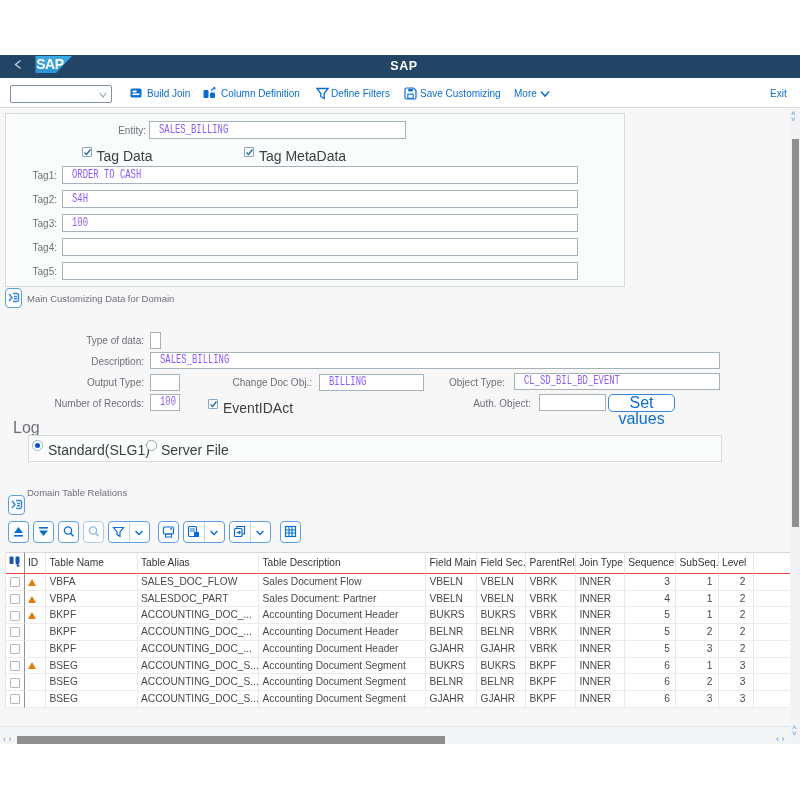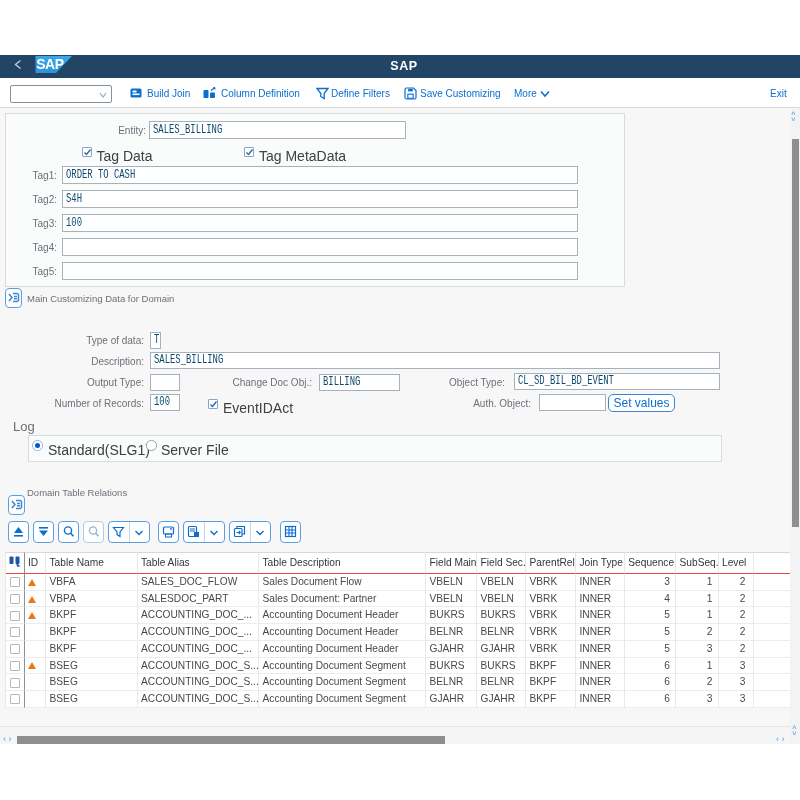--- a/index.html
+++ b/index.html
@@ -8,21 +8,21 @@
 .abs { position:absolute; }
 
 #hdr { position:absolute; left:0; top:0; width:800px; height:23px; background:#224465; }
 #hdr .title { position:absolute; left:4px; top:0; width:800px; height:23px; text-align:center; color:#fff; font-size:12.5px; font-weight:bold; line-height:23px; letter-spacing:0.6px; }
 
 #tb { position:absolute; left:0; top:23px; width:800px; height:30px; background:#ffffff; border-bottom:1px solid #d9d9d9; }
 .tbi { position:absolute; top:0; height:30px; line-height:31px; color:#0a6ed1; font-size:10px; font-weight:normal; white-space:nowrap; }
 #combo { position:absolute; left:10px; top:7px; width:102px; height:18px; background:#fff; border:1px solid #7f93a4; border-radius:2px; }
 #combo svg { position:absolute; right:3px; top:4px; }
 
-.in { position:absolute; background:#fff; border:1px solid #a5b1bb; height:18px; font-family:"Liberation Mono", monospace; font-size:12px; color:#0c4a6e; line-height:16px; padding-left:3px; white-space:pre; overflow:hidden; }
+.in { position:absolute; background:#fff; border:1px solid #a5b1bb; height:18px; font-family:"Liberation Mono", monospace; font-size:12px; color:#8b5cf6; line-height:16px; padding-left:9px; white-space:pre; overflow:hidden; }
 .in2 { height:17px; line-height:15px; }
 .in i { display:inline-block; font-style:normal; transform:scaleX(0.74); transform-origin:0 50%; white-space:pre; }
 .lb { position:absolute; color:#6b7078; font-size:10px; text-align:right; white-space:nowrap; }
 .lb2 { position:absolute; color:#3d4144; font-size:14px; white-space:nowrap; }
 .gb { position:absolute; border:1px solid #d8dce0; background:#fafbfb; }
 .cb { position:absolute; width:10px; height:10px; border:1px solid #84a9c8; border-radius:1px; background:#fff; }
 .cb svg { position:absolute; left:0; top:0; }
 .sechead { position:absolute; color:#6b7078; font-size:9.5px; }
 .secicon { position:absolute; width:17px; height:20px; border:1.5px solid #5d9fde; border-radius:4px; background:#fdfdfe; }
 
@@ -38,21 +38,21 @@
 #tbl col.w0{width:18.5px}#tbl col.w1{width:21.5px}#tbl col.w2{width:91.5px}#tbl col.w3{width:121.5px}#tbl col.w4{width:167px}#tbl col.w5{width:51px}#tbl col.w6{width:49px}#tbl col.w7{width:50px}#tbl col.w8{width:48.75px}#tbl col.w9{width:51.25px}#tbl col.w10{width:42.5px}#tbl col.w11{width:35px}#tbl col.w12{width:38.5px}
 .rowcb { display:inline-block; width:10px; height:10px; border:1px solid #b0b8c0; border-radius:1px; background:#fff; vertical-align:middle; }
 .tri { display:inline-block; width:0; height:0; border-left:4px solid transparent; border-right:4px solid transparent; border-bottom:7.5px solid #e87b10; vertical-align:middle; }
 
 .sbthumb { position:absolute; background:#8f8f8f; }
 .sbar { position:absolute; color:#5899da; font-size:8px; line-height:6px; }
 
 .radio { position:absolute; width:10.5px; height:10.5px; border:1px solid #9aa4ad; border-radius:50%; background:#fff; }
 .radio.sel { border-color:#8fb8dd; }
 .radio.sel::after { content:""; position:absolute; left:1.75px; top:1.75px; width:5px; height:5px; border-radius:50%; background:#0854c8; }
-.btn { position:absolute; border:1px solid #3b86cf; border-radius:5px; background:#fff; color:#0a6ed1; font-size:12px; text-align:center; }
+.btn { position:absolute; border:1px solid #3b86cf; border-radius:5px; background:#fff; color:#0a6ed1; font-size:16px; text-align:center; }
 </style>
 </head>
 <body>
 <div id="app">
   <div id="hdr">
     <div class="title">SAP</div>
     <svg class="abs" style="left:13px;top:4px" width="10" height="11" viewBox="0 0 10 11">
         <path d="M7.5 1.5 L2.5 5.5 L7.5 9.5" stroke="#c3ccd5" stroke-width="1.4" fill="none"></path>
       </svg>
     <svg class="abs" style="left:35px;top:0px" width="38" height="18" viewBox="0 0 38 18">
@@ -134,36 +134,36 @@
       </svg></div>
   <div class="sechead" style="left:27px;top:238px">Main Customizing Data for Domain</div>
 
   <div class="lb" style="left:44px;top:280px;width:100px">Type of data:</div>
   <div class="in in2" style="left:149.5px;top:276.5px;width:11px"><i>T</i></div>
   <div class="lb" style="left:44px;top:301px;width:100px">Description:</div>
   <div class="in in2" style="left:149.5px;top:297.3px;width:570.5px"><i>SALES_BILLING</i></div>
   <div class="lb" style="left:44px;top:322px;width:100px">Output Type:</div>
   <div class="in in2" style="left:149.5px;top:318.5px;width:30px"></div>
   <div class="lb" style="left:212px;top:322px;width:100px">Change Doc Obj.:</div>
-  <div class="in in2" style="left:318.7px;top:318.5px;width:81px"><i>BILLING</i></div>
+  <div class="in in2" style="left:318.7px;top:318.5px;width:105px"><i>BILLING</i></div>
   <div class="lb" style="left:405px;top:322px;width:100px">Object Type:</div>
   <div class="in in2" style="left:513.5px;top:317.5px;width:206.5px"><i>CL_SD_BIL_BD_EVENT</i></div>
   <div class="lb" style="left:44px;top:343px;width:100px">Number of Records:</div>
   <div class="in in2" style="left:149.5px;top:339.4px;width:30.5px"><i>100</i></div>
   <div class="cb" style="left:208px;top:344px">
       <svg width="9" height="9" viewBox="0 0 9 9">
         <path d="M1.5 4.5 L3.5 6.5 L7.5 1.5" stroke="#2b6aa0" stroke-width="1.4" fill="none"></path>
       </svg>
     </div>
   <div class="lb2" style="left:223px;top:345px">EventIDAct</div>
   <div class="lb" style="left:431px;top:343px;width:100px">Auth. Object:</div>
   <div class="in in2" style="left:539px;top:338.5px;width:67px"></div>
   <div class="btn" style="left:608px;top:339px;width:67px;height:18px;line-height:16px">Set values</div>
 
-  <div class="lb2" style="left:13px;top:364px;color:#6b7078;font-size:13px">Log</div>
+  <div class="lb2" style="left:13px;top:364px;color:#6b7078;font-size:16px">Log</div>
   <div class="gb" style="left:28px;top:380px;width:694px;height:26.5px"></div>
   <div class="radio sel" style="left:32px;top:385px"></div>
   <div class="lb2" style="left:48px;top:386.5px">Standard(SLG1)</div>
   <div class="radio" style="left:146.3px;top:385px"></div>
   <div class="lb2" style="left:161px;top:386.5px">Server File</div>
 
   <div class="secicon" style="left:8px;top:440px"><svg width="14" height="17" viewBox="0 0 14 17">
         <path d="M3 5 L6 8.5 L3 12" stroke="#3f88d2" stroke-width="1.5" fill="none"></path>
         <path d="M7 4.5 H11 A1.5 1.5 0 0 1 12.5 6 V11 A1.5 1.5 0 0 1 11 12.5 H7" stroke="#3f88d2" stroke-width="1.5" fill="none"></path>
         <path d="M8 7.5 H11 M8 9.8 H11" stroke="#3f88d2" stroke-width="1.4"></path>

